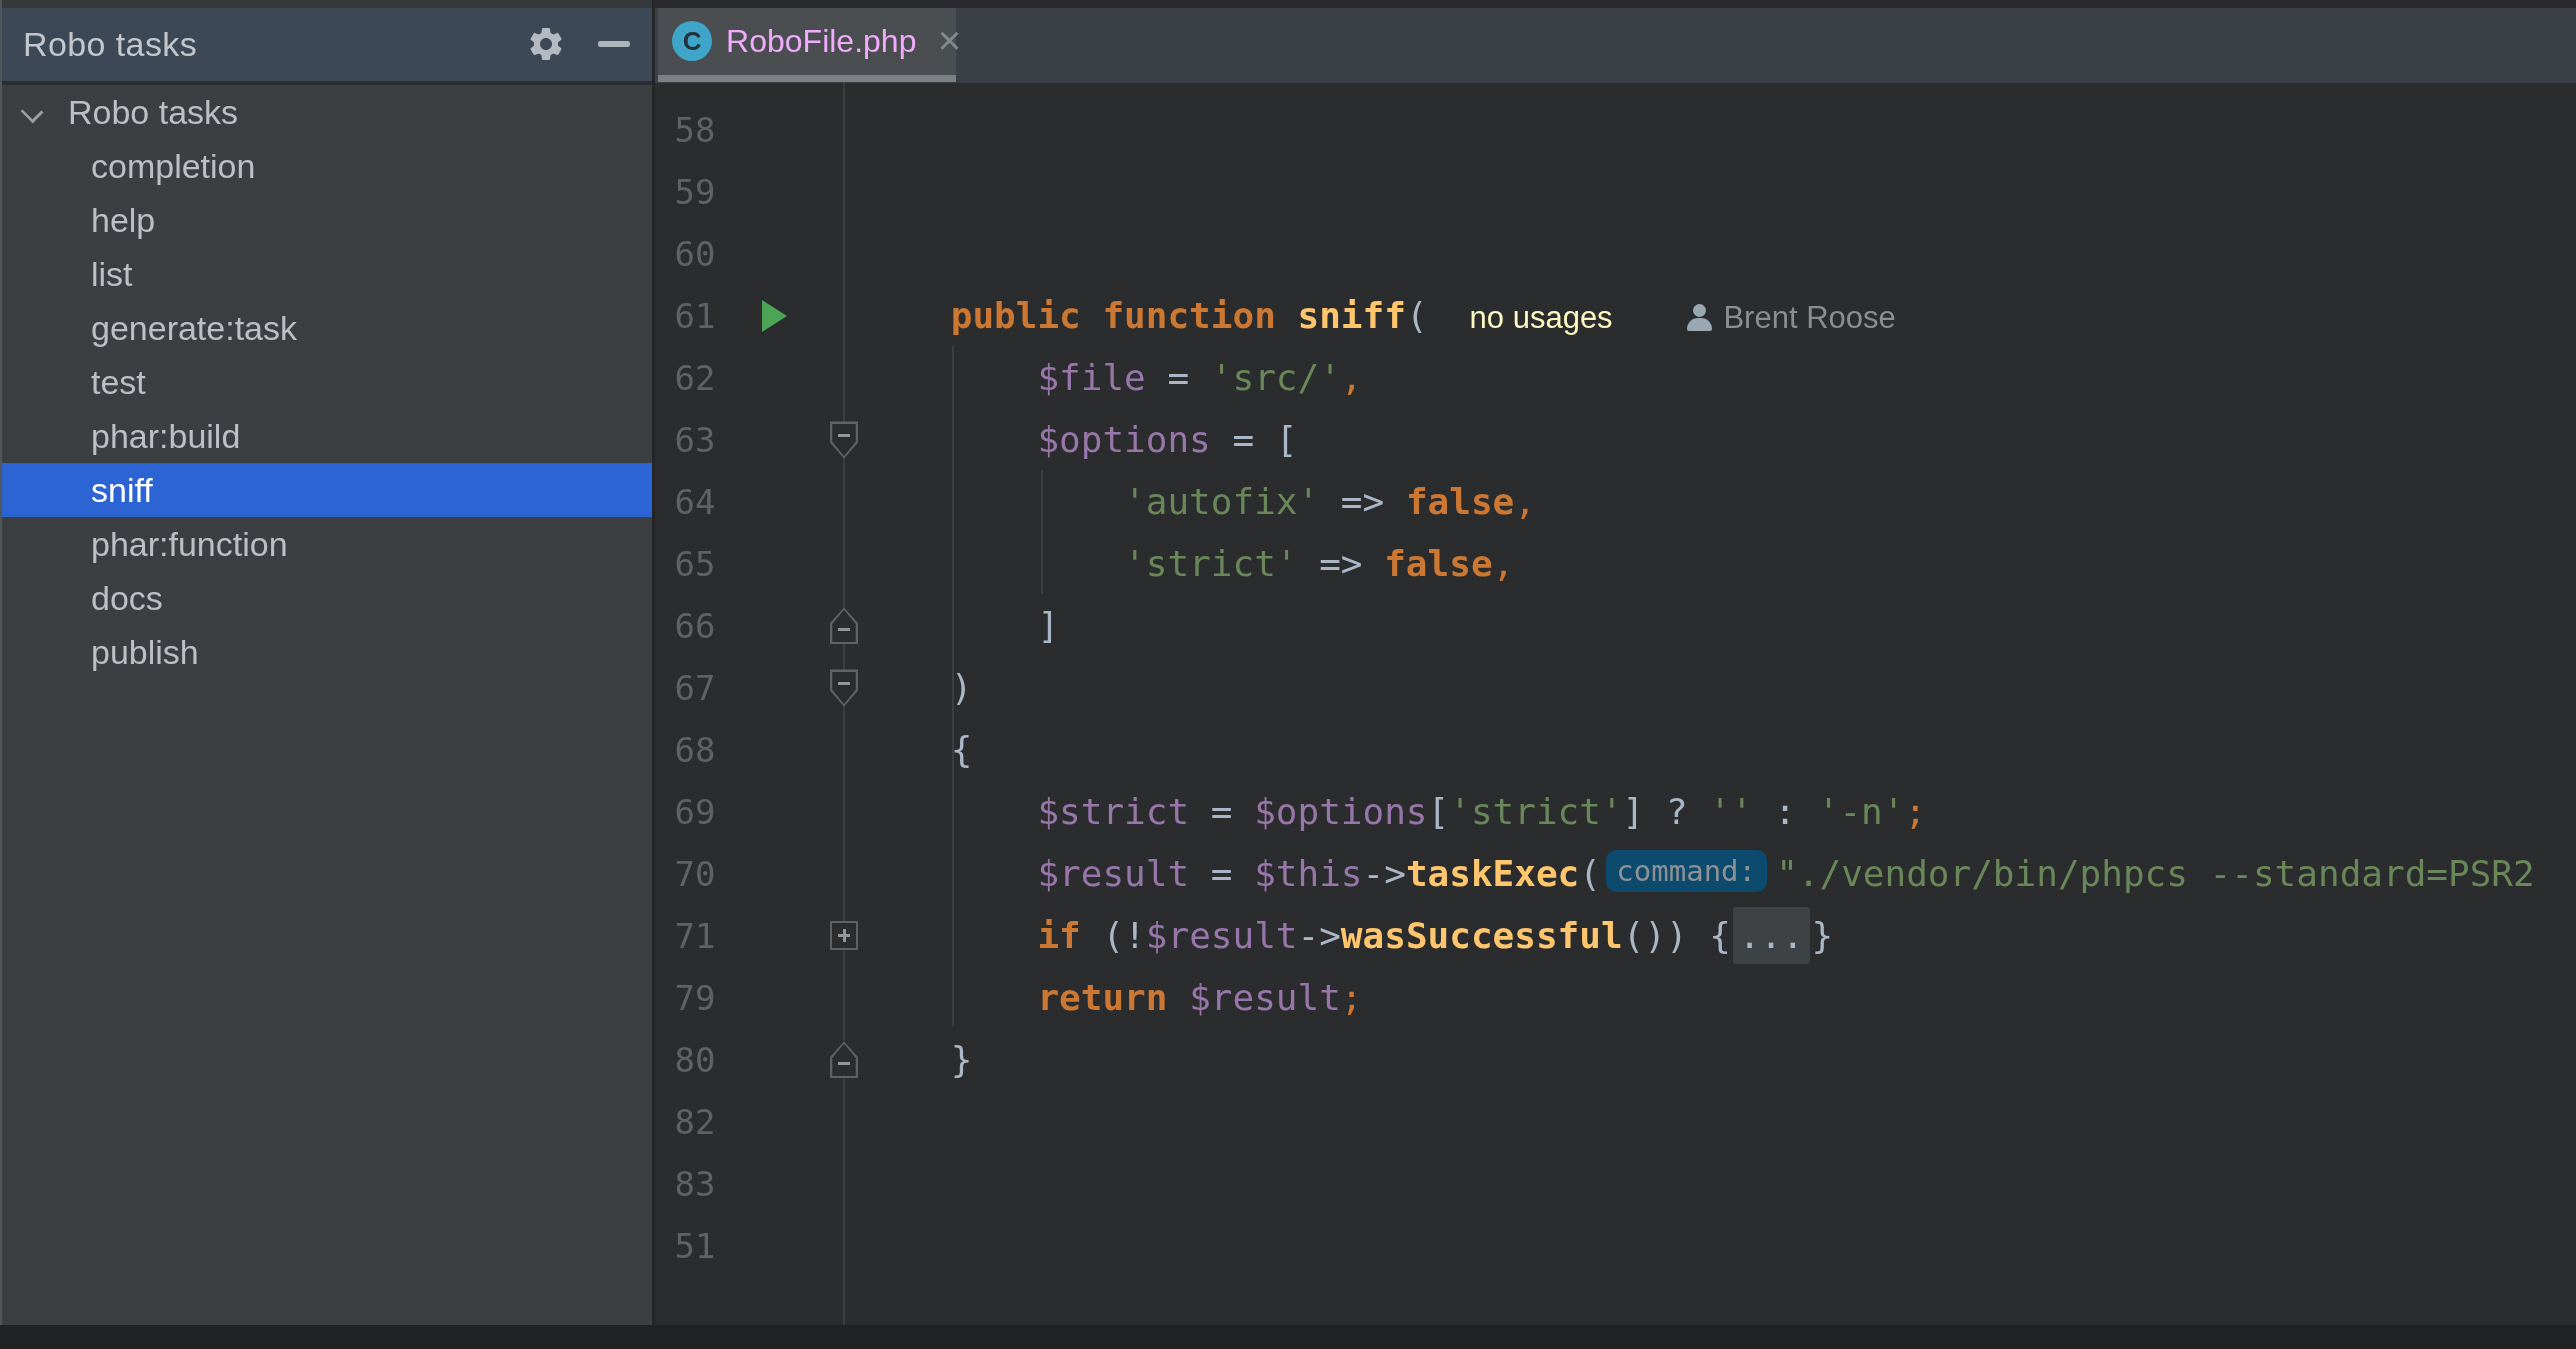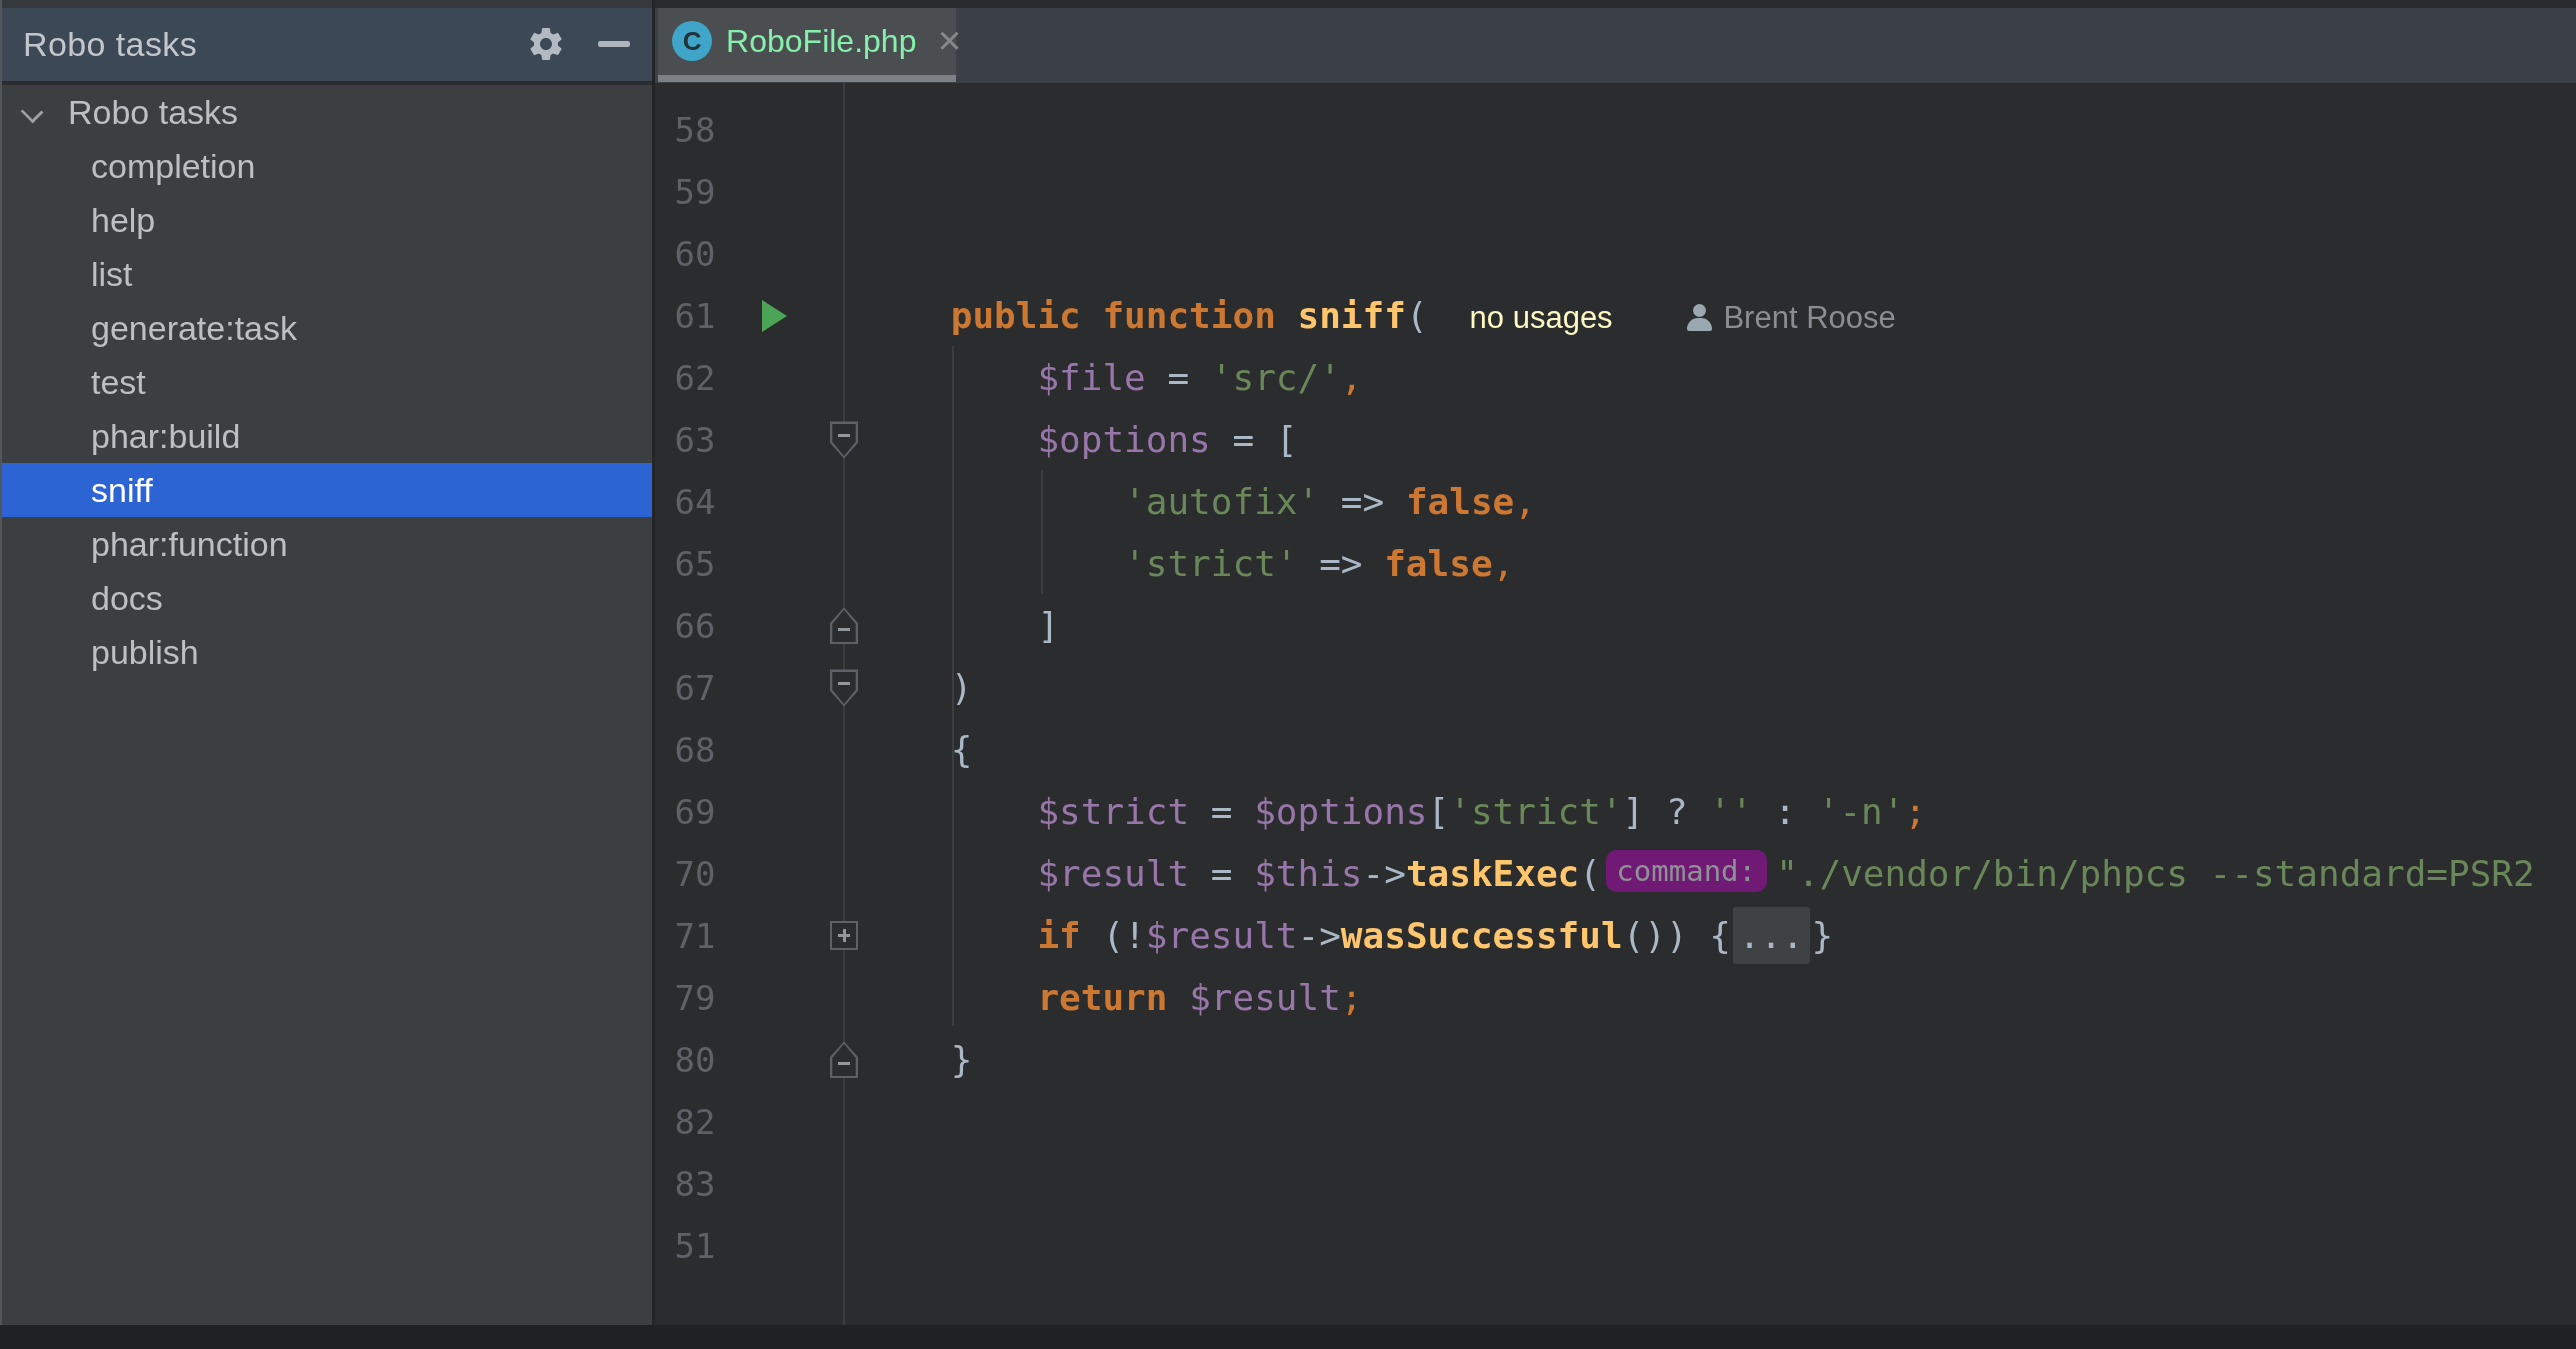--- a/index.html
+++ b/index.html
@@ -36,40 +36,40 @@
   .tree-row .label-child{padding-left:91px}
   .chevron{position:absolute;left:21.6px;top:18.5px;width:17px;height:17px;border-right:3.1px solid #9CA0A4;border-bottom:3.1px solid #9CA0A4;transform:rotate(45deg) scale(1,.9);transform-origin:60% 60%}
 
   
   .editor{position:relative;flex:1;min-width:0;display:flex;flex-direction:column}
   .tabbar{position:relative;height:83px;background:var(--tabbar-bg);flex:none}
   .tabbar::before{content:"";position:absolute;left:0;right:0;top:0;height:7.7px;background:var(--editor-topstrip)}
   .tab{position:absolute;left:3.1px;top:7.7px;width:298px;height:67px;background:var(--tab-bg);display:flex;align-items:center}
   .tab::after{content:"";position:absolute;left:0;right:0;bottom:-7.7px;height:7.7px;background:var(--tab-underline)}
   .file-icon{width:40px;height:40px;border-radius:50%;background:var(--php-icon);color:#22333D;font-size:26px;font-weight:bold;display:flex;align-items:center;justify-content:center;margin-left:14px;flex:none}
-  .tab-label{color:#86efac;font-size:32px;margin-left:14px}
+  .tab-label{color:#f0abfc;font-size:32px;margin-left:14px}
   .tab-close{color:#85888B;font-size:31px;margin-left:20px;line-height:1}
 
   .editor-body{position:relative;flex:1;background:var(--editor-bg)}
   .gutter-vline{position:absolute;left:188px;top:0;bottom:0;width:1.5px;background:var(--gutter-line)}
   .indent-guide{position:absolute;width:1.5px;background:#3B3E41;z-index:1}
   .guide-a{left:297px;top:263px;height:680px}
   .guide-b{left:386px;top:387px;height:124px}
 
   #code{position:relative;padding-top:16px}
   .code-row{position:relative;height:62px;line-height:62px}
   .lnum{position:absolute;left:0;top:0;width:80px;text-align:center;font-family:"DejaVu Sans Mono",monospace;font-size:34px;color:var(--line-number)}
   .code-text{display:block;margin-left:209px;white-space:pre;font-family:"DejaVu Sans Mono",monospace;font-size:36px;color:var(--punctuation)}
   .tok-kw{color:var(--keyword);font-weight:bold}
   .tok-fn{color:var(--function-name);font-weight:bold}
   .tok-var{color:var(--variable)}
   .tok-str{color:var(--string)}
   .tok-punc,.tok-sp{color:var(--punctuation)}
   .tok-sep{color:var(--separator)}
-  .tok-hint{display:inline-block;font-size:29px;line-height:42px;color:#8E9295;background:#701a75;border-radius:10px;padding:0 10.8px;margin:0 9.3px 0 4.6px;vertical-align:4.6px}
+  .tok-hint{display:inline-block;font-size:29px;line-height:42px;color:#8E9295;background:#0c4a6e;border-radius:10px;padding:0 10.8px;margin:0 9.3px 0 4.6px;vertical-align:4.6px}
   .tok-fold{background:#3E4245;border-radius:3.1px;padding:7.7px 6.2px;margin:0 1.5px;color:#A9B7C6}
   .usages{font-family:"Liberation Sans",sans-serif;font-size:31px;color:#fef9c3;margin-left:42px}
   .author{font-family:"Liberation Sans",sans-serif;font-size:31px;color:var(--annotation);margin-left:74px}
   .person-icon{position:relative;display:inline-block;width:26px;height:32px;margin-right:10.8px;vertical-align:-6.2px}
   .person-icon::before{content:"";position:absolute;left:50%;top:1.5px;width:13px;height:13px;margin-left:-6.6px;border-radius:50%;background:#9AA8B2}
   .person-icon::after{content:"";position:absolute;left:50%;bottom:3.1px;width:25px;height:13px;margin-left:-12.4px;border-radius:12.4px 12.4px 2.3px 2.3px;background:#9AA8B2}
 
   .run-arrow{position:absolute;left:107px;top:14.7px;width:0;height:0;border-left:25px solid var(--run-arrow);border-top:16px solid transparent;border-bottom:16px solid transparent}
 
   .fm{position:absolute;left:175px;top:12.4px;width:28px;height:37px;z-index:3}

